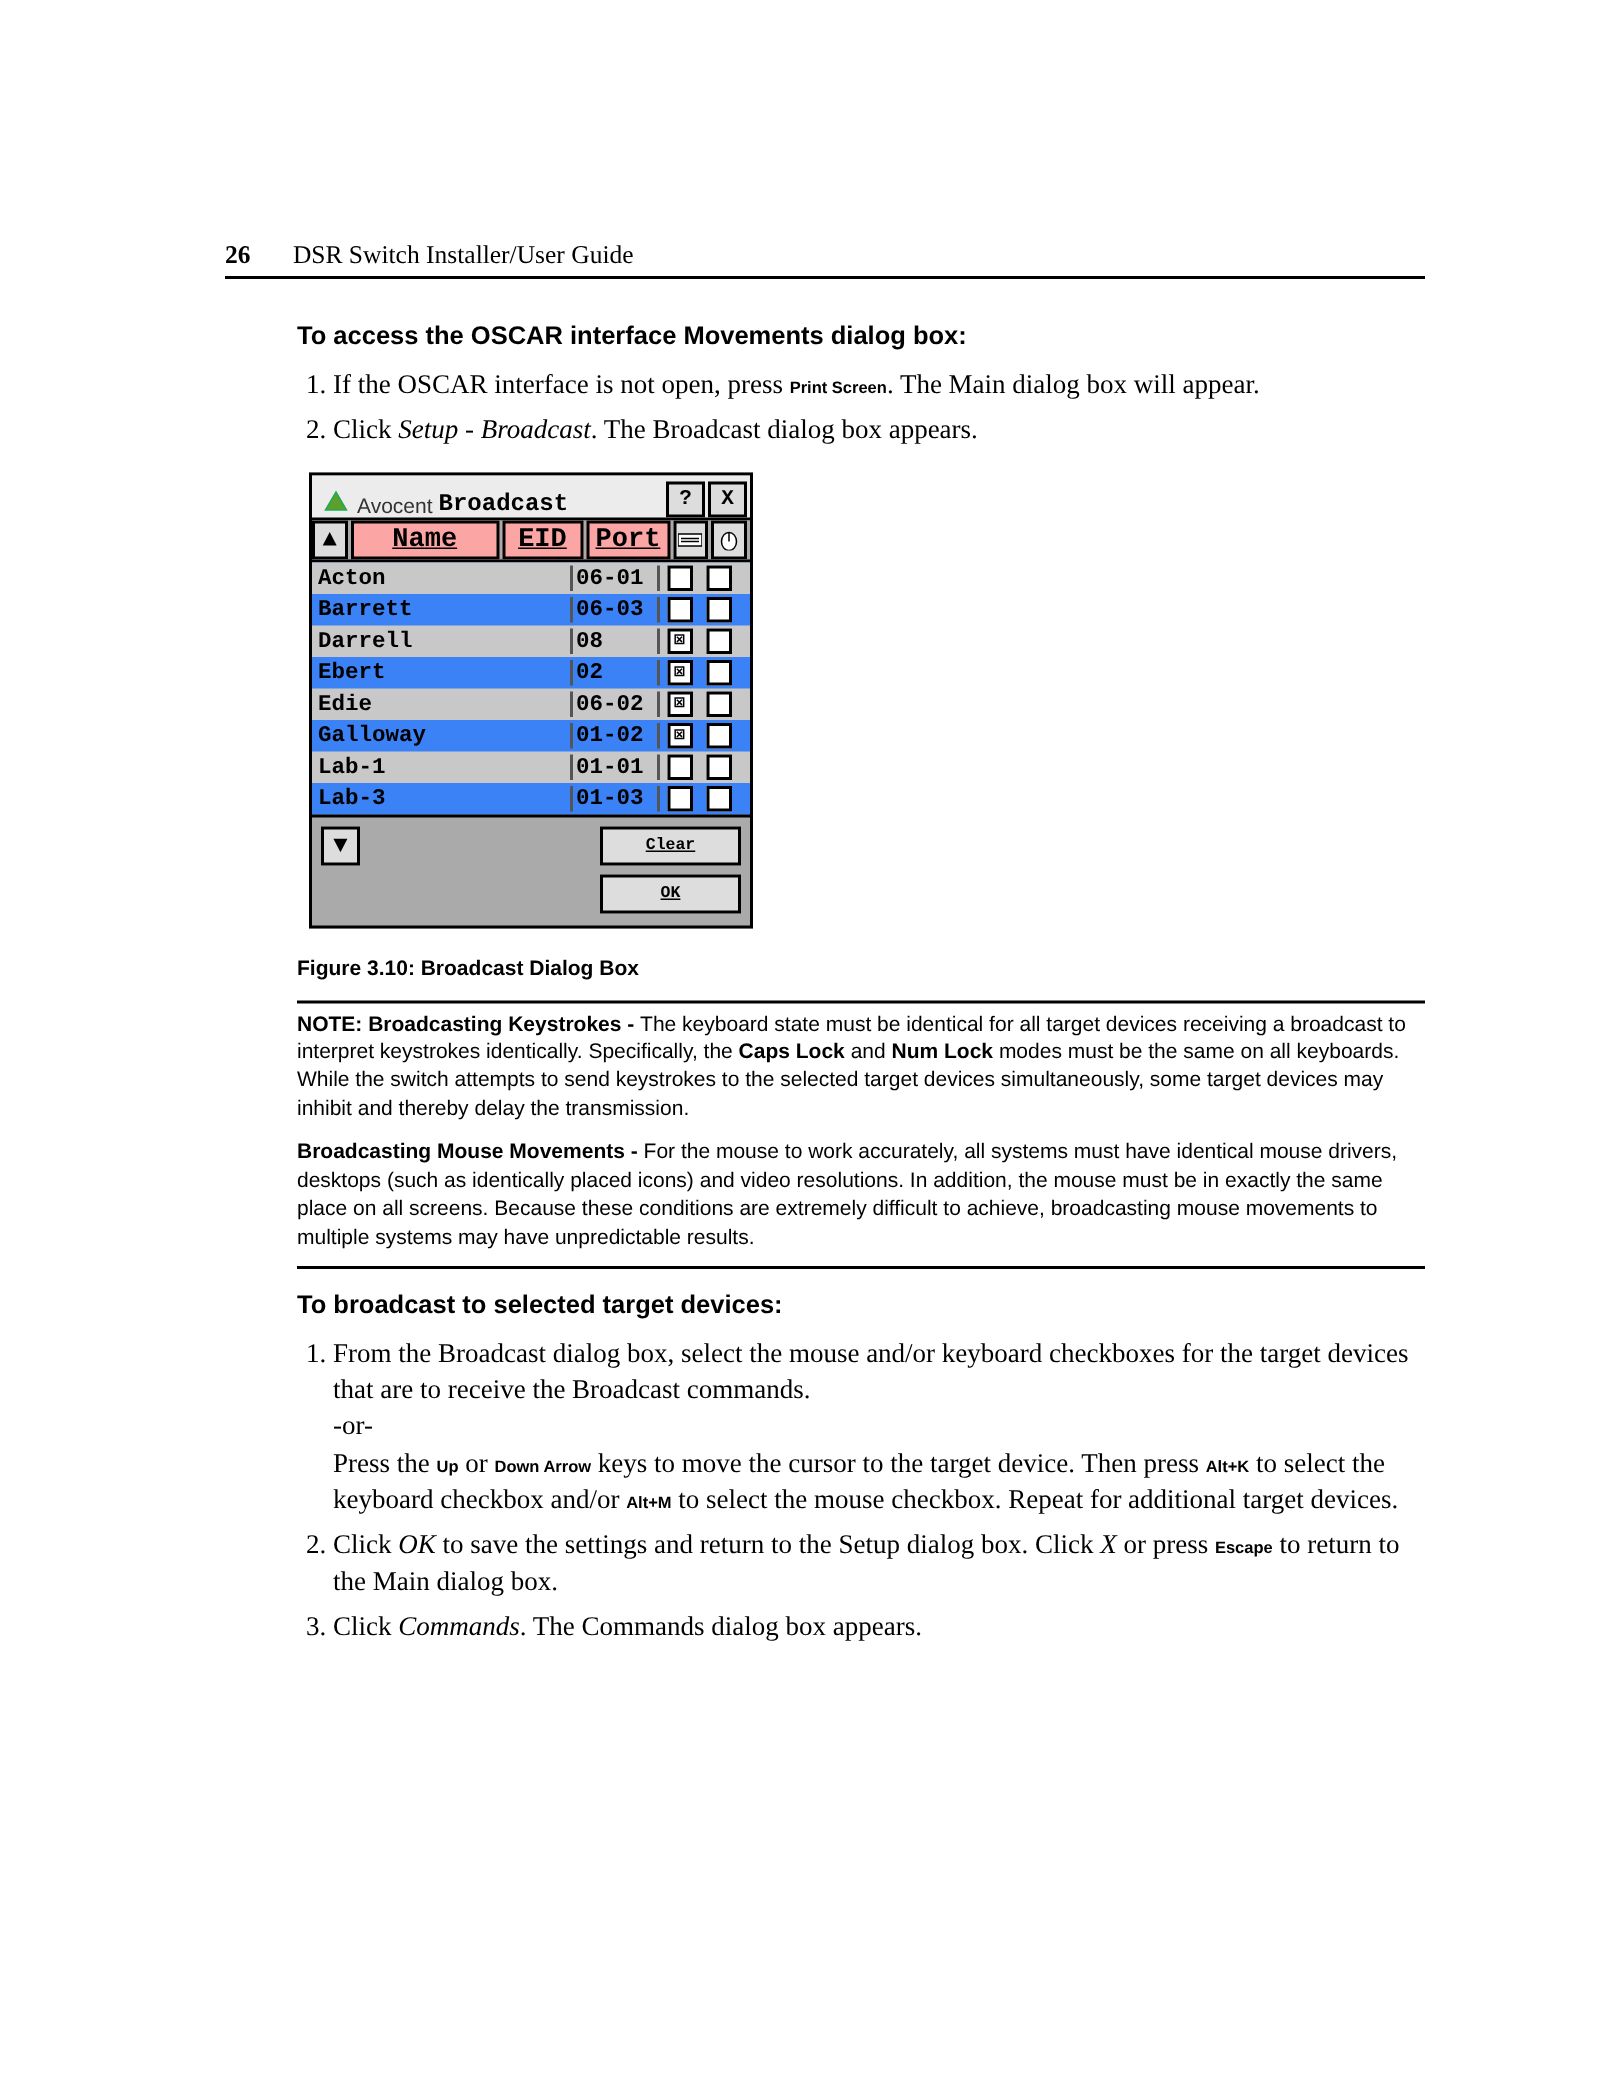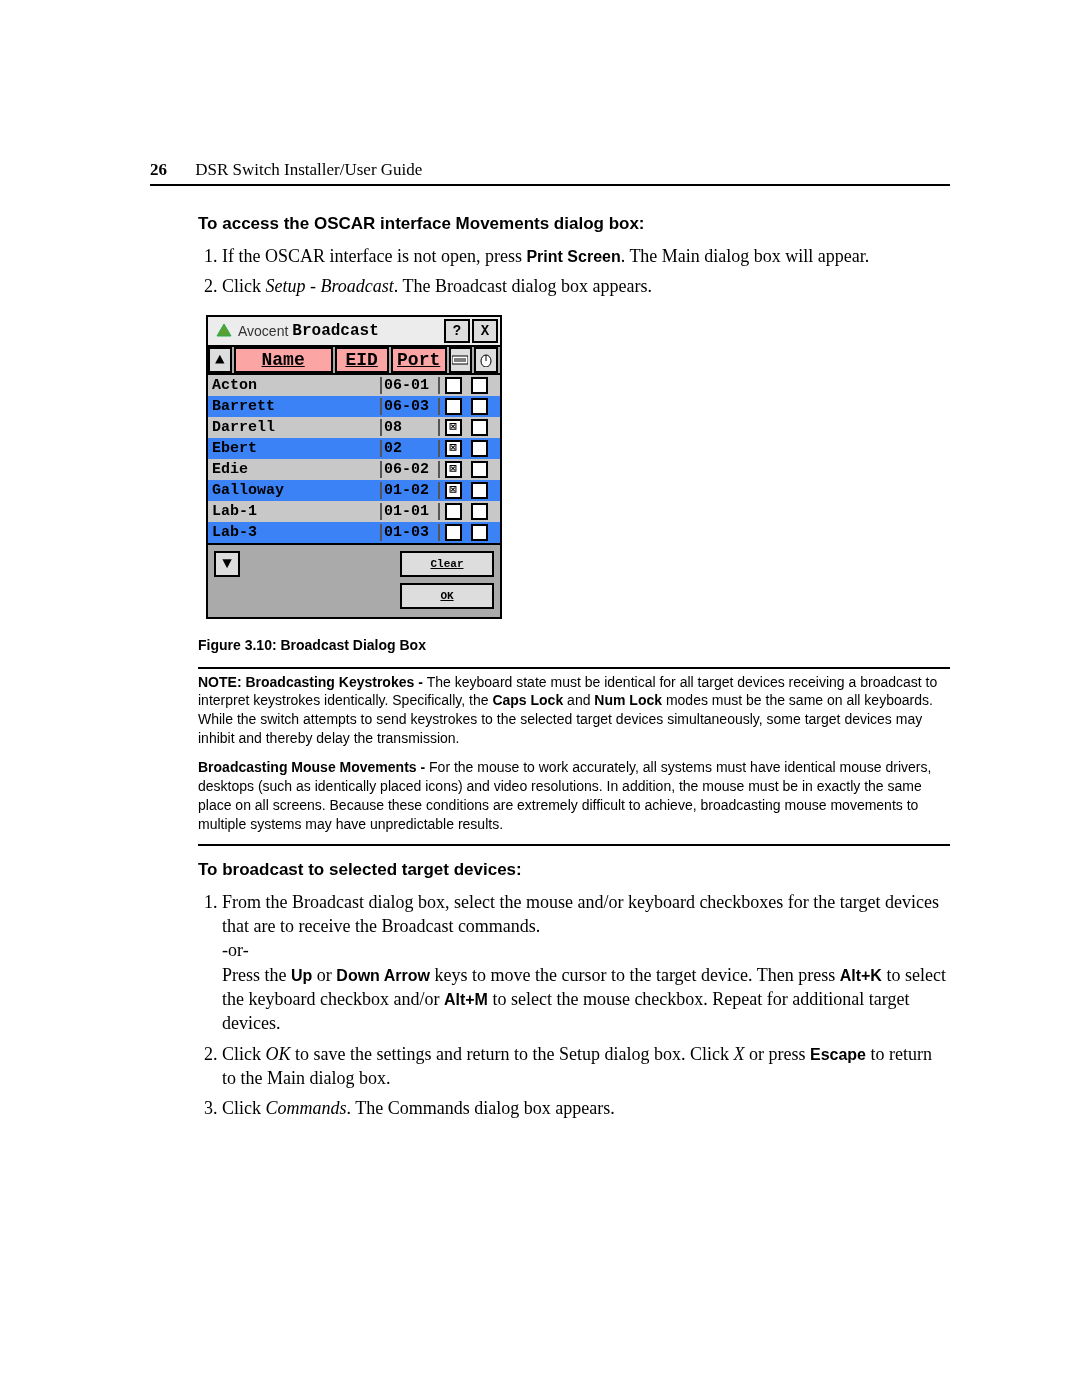--- a/index.html
+++ b/index.html
@@ -39,35 +39,35 @@
   }
   ol.steps {
     margin: 0 0 16px 0;
     padding-left: 24px;
     font-size: 18px;
   }
   ol.steps li {
     margin-bottom: 6px;
     line-height: 1.35;
   }
-  ol.steps li .bold-sans { font-family: Arial, Helvetica, sans-serif; font-weight: bold; font-size:16px; }
+  ol.steps li .bold-sans { font-family: Arial, Helvetica, sans-serif; font-weight: bold; font-size:11px; }
   .italic { font-style: italic; }
 
   
   .dialog {
     width: 296px;
     margin: 14px 0 18px 8px;
     border: 2px solid #000;
     background: #aaaaaa;
     box-sizing: border-box;
     font-family: "Courier New", monospace;
   }
   .titlebar {
     display: flex;
-    align-items: center;
+    align-items: flex-end;
     background: #ececec;
     border-bottom: 2px solid #000;
     height: 28px;
     padding: 0 2px;
   }
   .titlebar .logo {
     width: 20px;height:20px;margin:0 4px;
     display:inline-flex;align-items:center;justify-content:center;
   }
   .titlebar .brand { font-family: Arial, sans-serif; font-size:14px; color:#333; margin-right:4px;}

